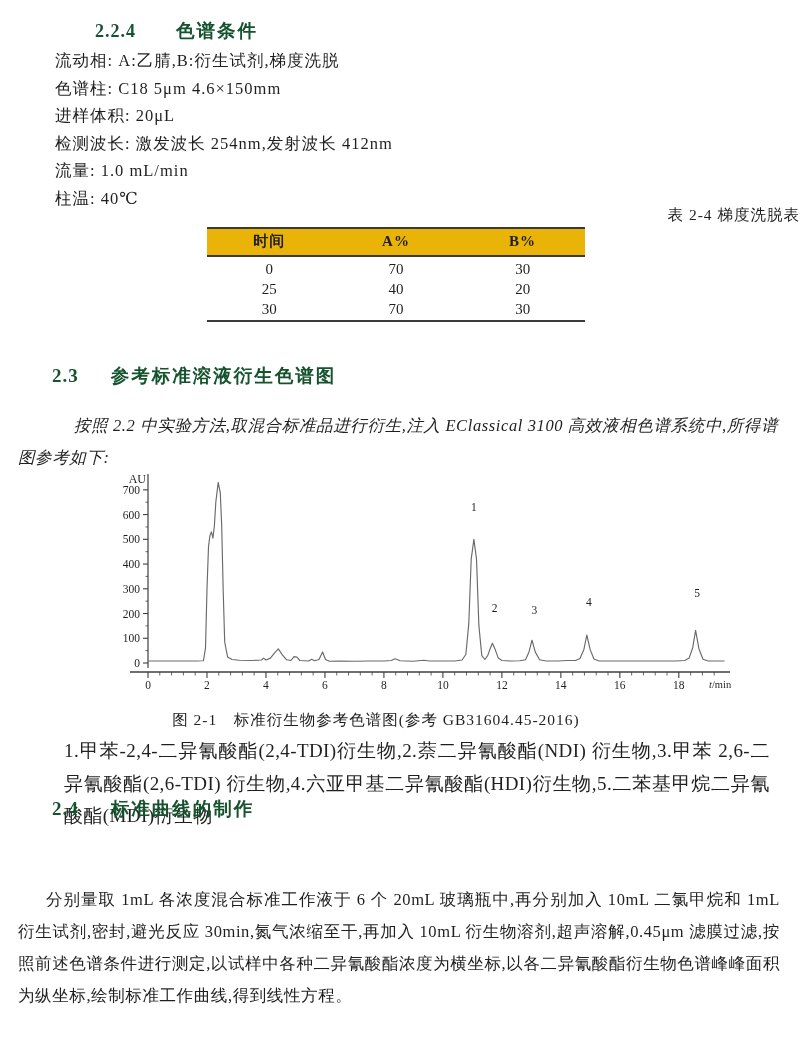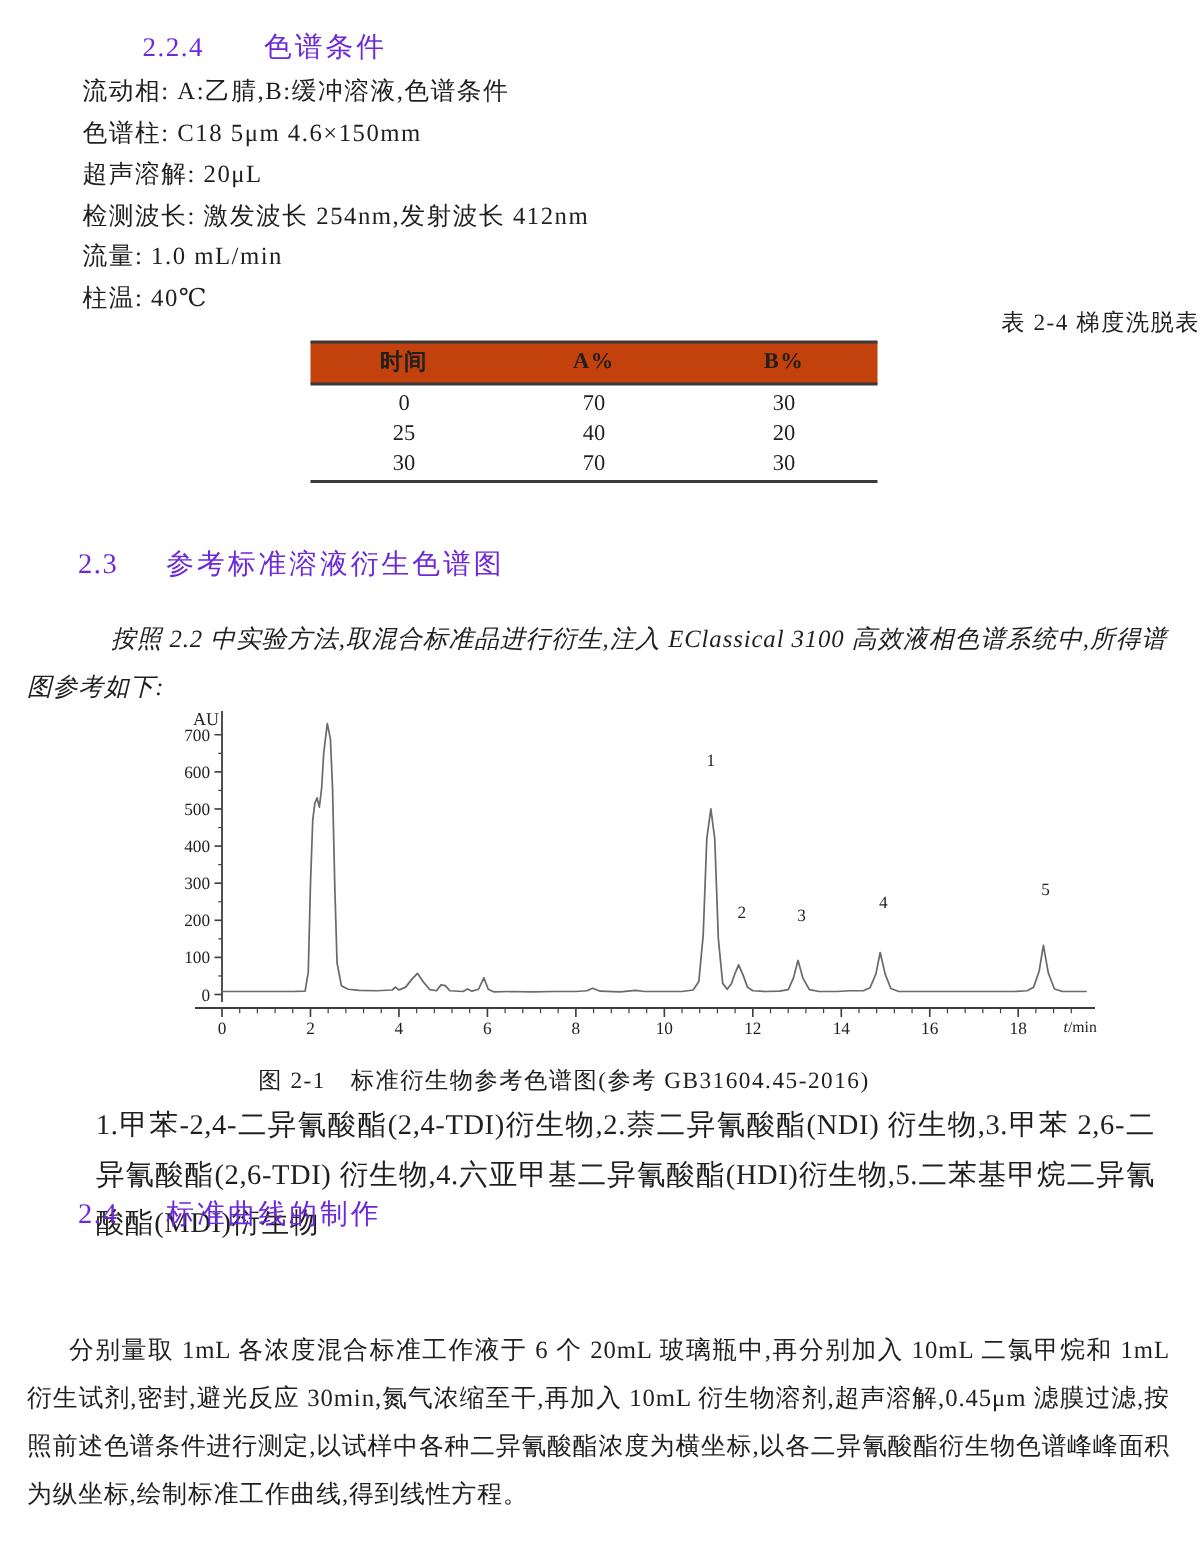--- a/index.html
+++ b/index.html
@@ -3,33 +3,33 @@
 <meta charset="utf-8">
 <style>
   html,body{margin:0;padding:0;}
   body{
     width:800px;height:1038px;background:#ffffff;position:relative;
     font-family:"Liberation Serif","DejaVu Serif",serif;
     color:#1f1f1f;overflow:hidden;
   }
   .abs{position:absolute;}
   
-  .sec-head{display:flex;align-items:baseline;color:#6d28d9;font-weight:normal;}
+  .sec-head{display:flex;align-items:baseline;color:#14532d;font-weight:bold;}
   .sec-num{font-family:"Liberation Serif",serif;font-size:19px;letter-spacing:1px;}
   .sec-title{font-family:"Liberation Sans","DejaVu Sans",sans-serif;font-size:18.5px;letter-spacing:2px;}
   #h224 .sec-num{font-size:18px;}
   #h224 .sec-title{margin-left:40px;}
   #h23 .sec-title,#h24 .sec-title{margin-left:32px;}
   
   #cond-list{left:55px;top:47px;font-size:16.5px;line-height:27.5px;letter-spacing:1px;}
   
   #tbl-title{left:0;top:205px;width:800px;text-align:right;font-size:15.5px;letter-spacing:1px;}
   #gradient-table{left:207px;top:227px;width:378px;border-collapse:collapse;
     border-top:2.5px solid #3a3a3a;border-bottom:2.5px solid #3a3a3a;font-size:15px;}
-  #gradient-table th{background:#c2410c;border-bottom:2px solid #3a3a3a;
+  #gradient-table th{background:#eab308;border-bottom:2px solid #3a3a3a;
     font-weight:bold;padding:3px 0 4px;text-align:center;letter-spacing:1px;}
   #gradient-table td{text-align:center;padding:1.5px 0;font-size:15px;}
   #gradient-table tr.first td{padding-top:4px;}
   
   .para{font-size:16.5px;line-height:32px;text-align:justify;letter-spacing:0.6px;}
   #p23{left:18px;top:410px;width:760px;text-indent:56px;font-style:italic;}
   #p24{left:18px;top:884px;width:762px;text-indent:28px;}
   
   #fig-caption{left:0;top:710px;width:752px;text-align:center;font-size:15.5px;letter-spacing:1px;}
   #fig-legend{left:64px;top:735px;width:706px;font-size:19px;line-height:32.5px;text-align:justify;letter-spacing:0.4px;}
@@ -38,23 +38,23 @@
 </style>
 </head>
 <body>
 
 <div id="h224" class="abs sec-head" style="left:95px;top:18px;">
   <span class="sec-num">2.2.4</span>
   <span class="sec-title">色谱条件</span>
 </div>
 
 <div id="cond-list" class="abs">
-  <div>流动相: A:乙腈,B:缓冲溶液,色谱条件</div>
+  <div>流动相: A:乙腈,B:衍生试剂,梯度洗脱</div>
   <div>色谱柱: C18 5μm 4.6×150mm</div>
-  <div>超声溶解: 20μL</div>
+  <div>进样体积: 20μL</div>
   <div>检测波长: 激发波长 254nm,发射波长 412nm</div>
   <div>流量: 1.0 mL/min</div>
   <div>柱温: 40℃</div>
 </div>
 
 <div id="tbl-title" class="abs">表 2-4 梯度洗脱表</div>
 
 <table id="gradient-table" class="abs">
   <thead>
     <tr>

